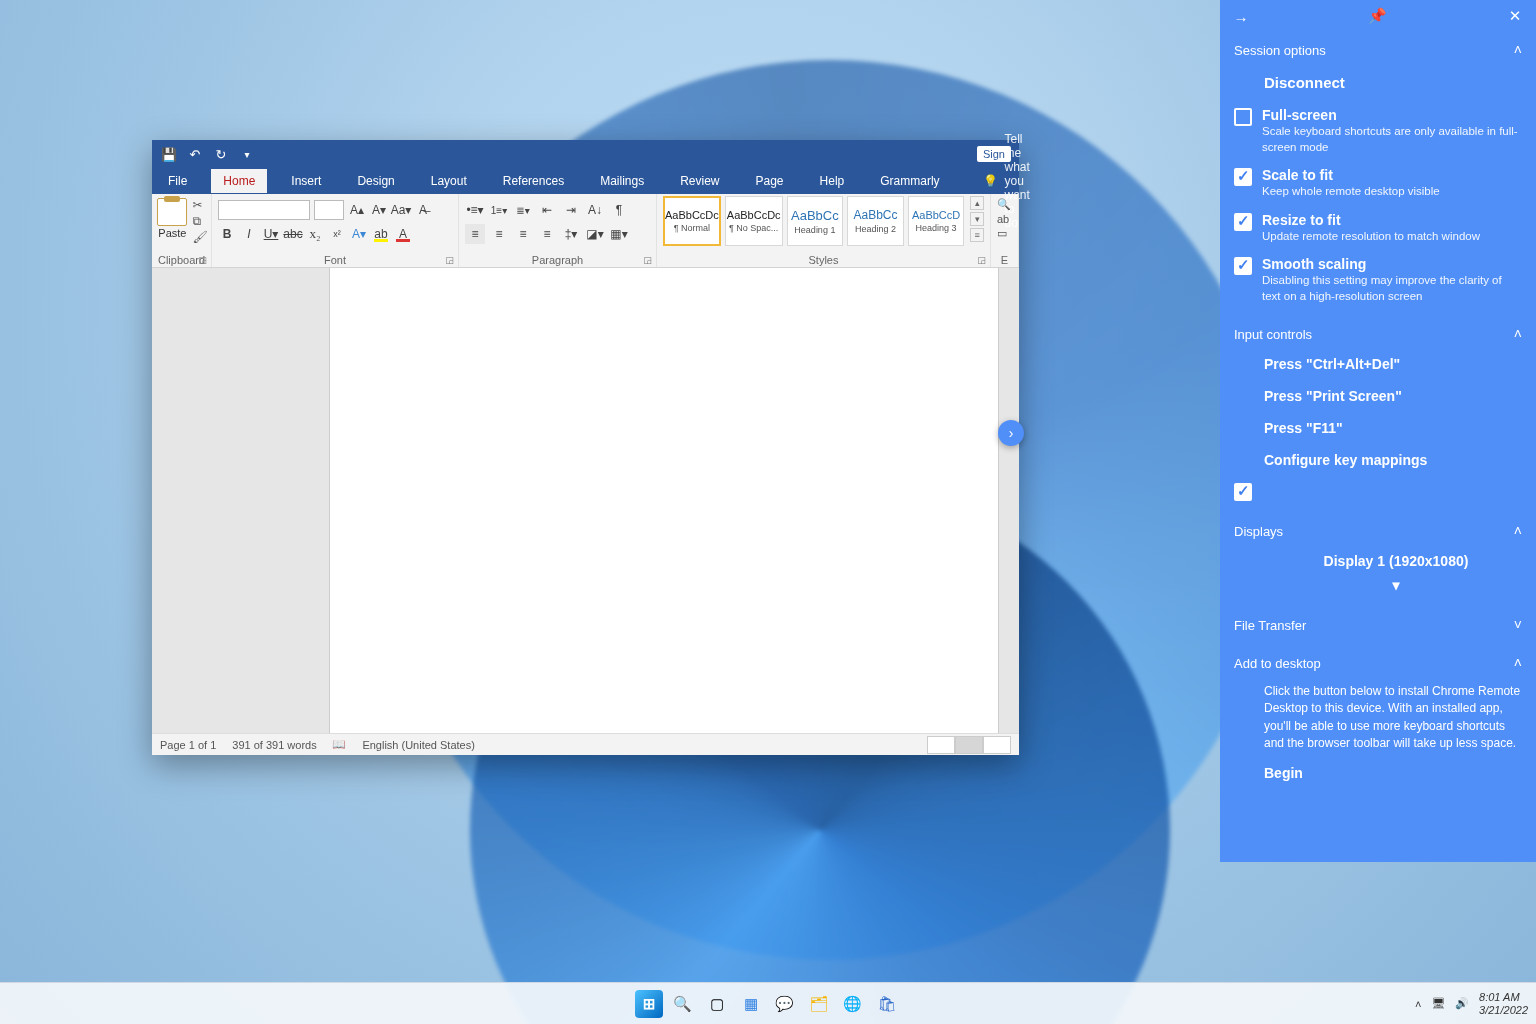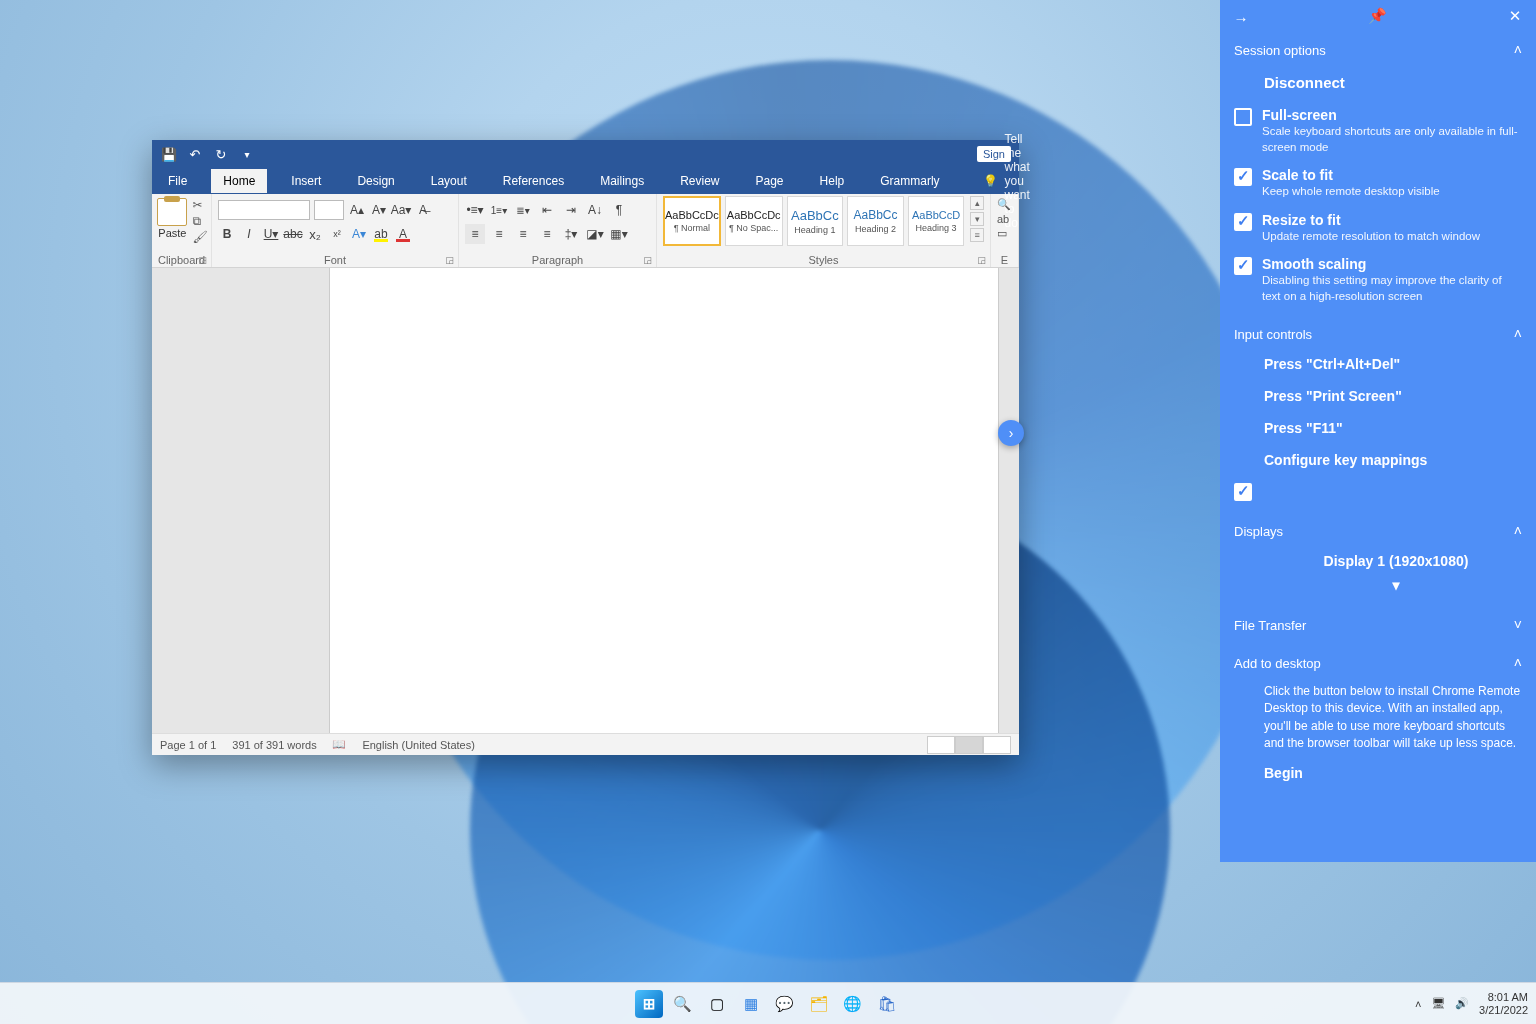--- a/index.html
+++ b/index.html
@@ -26,21 +26,21 @@
     font-size: 12px;
     color: #333;
   }
   .titlebar { background:#2b579a; height:28px; display:flex; align-items:center; padding:0 8px; gap:8px; color:#fff; }
   .titlebar .qat-btn { width:18px; font-size:13px; text-align:center; cursor:default; }
   .titlebar .spacer { flex:1; }
   .signin-btn { background:#fff; color:#2b579a; font-size:11px; padding:2px 6px; border-radius:2px; }
 
   .ribbon-tabs { background:#2b579a; height:26px; display:flex; align-items:center; color:#fff; font-size:12px; gap:12px; padding-left:4px;}
   .ribbon-tab { padding:5px 12px 5px; cursor:default; }
-  .ribbon-tab.active { background:#f3f3f3; color:#000000; }
+  .ribbon-tab.active { background:#f3f3f3; color:#b91c1c; }
   .tell-me { margin-left:20px; display:flex; align-items:center; gap:6px; opacity:.9; }
   .tell-me .bulb { font-size:12px; }
 
   .ribbon { background:#f3f3f3; border-bottom:1px solid #d3d3d3; display:flex; height:74px; font-size:11px;}
   .group { border-right:1px solid #e2e2e2; padding:4px 6px 0; display:flex; flex-direction:column; position:relative; }
   .group-label { position:absolute; bottom:1px; left:0; right:0; text-align:center; color:#666; font-size:11px; }
   .group-launcher { position:absolute; bottom:2px; right:4px; font-size:9px; color:#777; }
 
   .clip-group { width:60px; align-items:center; }
   .clipboard-main { display:flex; gap:3px; }
@@ -48,21 +48,21 @@
   .paste-icon { width:30px; height:28px; margin:0 auto 1px; background:#fff; border:1px solid #c8a14b; border-radius:2px; position:relative; }
   .paste-icon::before{content:"";position:absolute;top:-3px;left:6px;width:16px;height:6px;background:#c8a14b;border-radius:2px;}
   .mini-col { display:flex; flex-direction:column; gap:2px; font-size:12px; color:#555; }
 
   .font-group { width:247px; }
   .fg-row { display:flex; gap:4px; align-items:center; height:24px; }
   .font-name-box { width:92px; height:20px; background:#fff; border:1px solid #bbb; }
   .font-size-box { width:30px; height:20px; background:#fff; border:1px solid #bbb; }
   .ribbon-ico { width:18px; height:20px; display:flex; align-items:center; justify-content:center; font-size:12px; color:#444;}
   .bold{font-weight:700;} .ital{font-style:italic;} .under{text-decoration:underline;}
-  .strike{text-decoration:line-through;} .sub{font-size:13px;} .sup{font-size:9px;}
+  .strike{text-decoration:line-through;} .sub{font-size:13px;font-family:Liberation Serif, serif;} .sup{font-size:9px;}
   .hl { position:relative; }
   .hl::after{content:"";position:absolute;bottom:2px;left:2px;right:2px;height:3px;background:#fff200;}
   .fcol { position:relative; }
   .fcol::after{content:"";position:absolute;bottom:2px;left:2px;right:2px;height:3px;background:#d33;}
 
   .para-group { width:198px; }
   .pg-ico { width:20px; height:20px; display:flex; align-items:center; justify-content:center; font-size:12px; color:#444;}
 
   .styles-group { flex:1; min-width:310px; padding-top:2px;}
   .styles-gallery { display:flex; gap:4px; height:52px; align-items:flex-start; }
@@ -113,21 +113,21 @@
 
   
   .crd-handle { position:absolute; left:998px; top:420px; width:26px; height:26px; border-radius:50%; background:#4f8ff7; color:#fff; display:flex; align-items:center; justify-content:center; font-size:14px; box-shadow:0 2px 6px rgba(0,0,0,.3);}
 
   
   .taskbar { position:absolute; left:0; right:0; bottom:0; height:42px; background:rgba(244,247,251,.92); border-top:1px solid #cfd8e3; display:flex; align-items:center; }
   .tb-center { position:absolute; left:50%; transform:translateX(-50%); display:flex; gap:6px; }
   .tb-ico { width:28px; height:28px; border-radius:4px; display:flex; align-items:center; justify-content:center; font-size:15px; }
   .tb-start { background:linear-gradient(135deg,#4cc2ff,#0067c0); color:#fff; font-weight:700;}
   .tb-tray { position:absolute; right:8px; display:flex; align-items:center; gap:10px; font-size:11px; color:#333;}
-  .tb-clock { text-align:right; line-height:1.15; }
+  .tb-clock { line-height:1.15;font-style:italic; }
 </style>
 </head>
 <body>
 
 <div class="wallpaper">
   <div class="swirl a"></div>
   <div class="swirl b"></div>
 </div>
 
 <div class="word-window">

